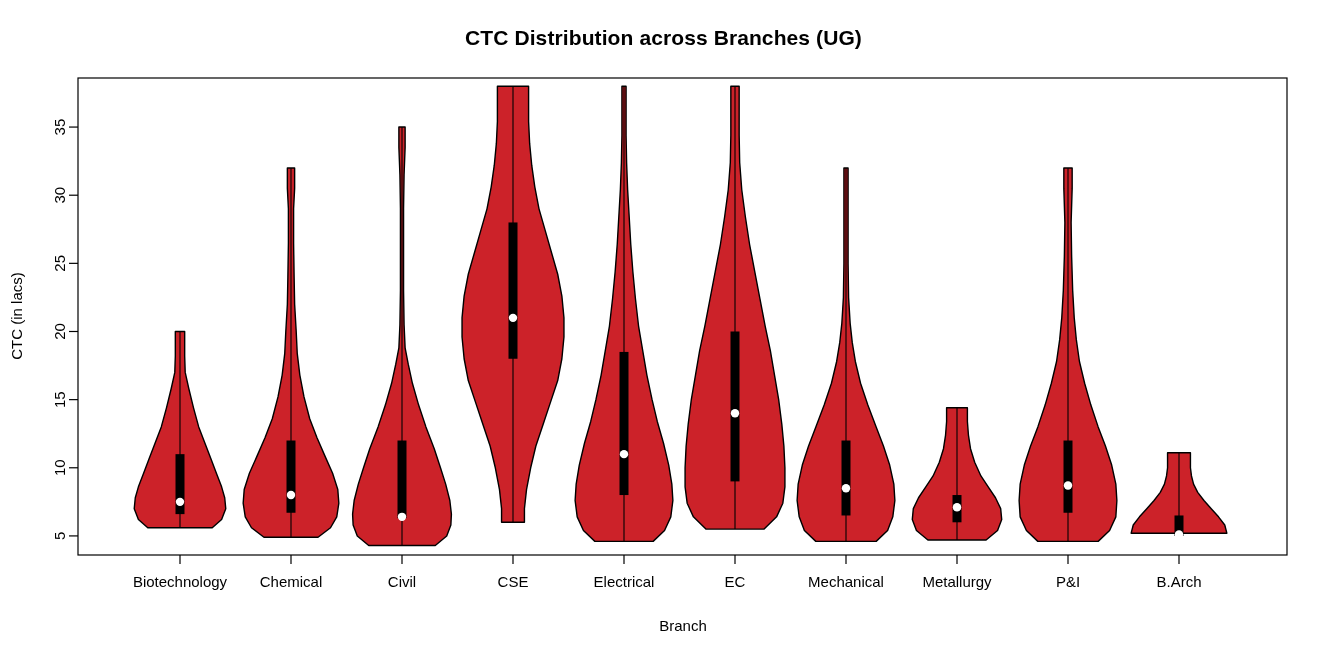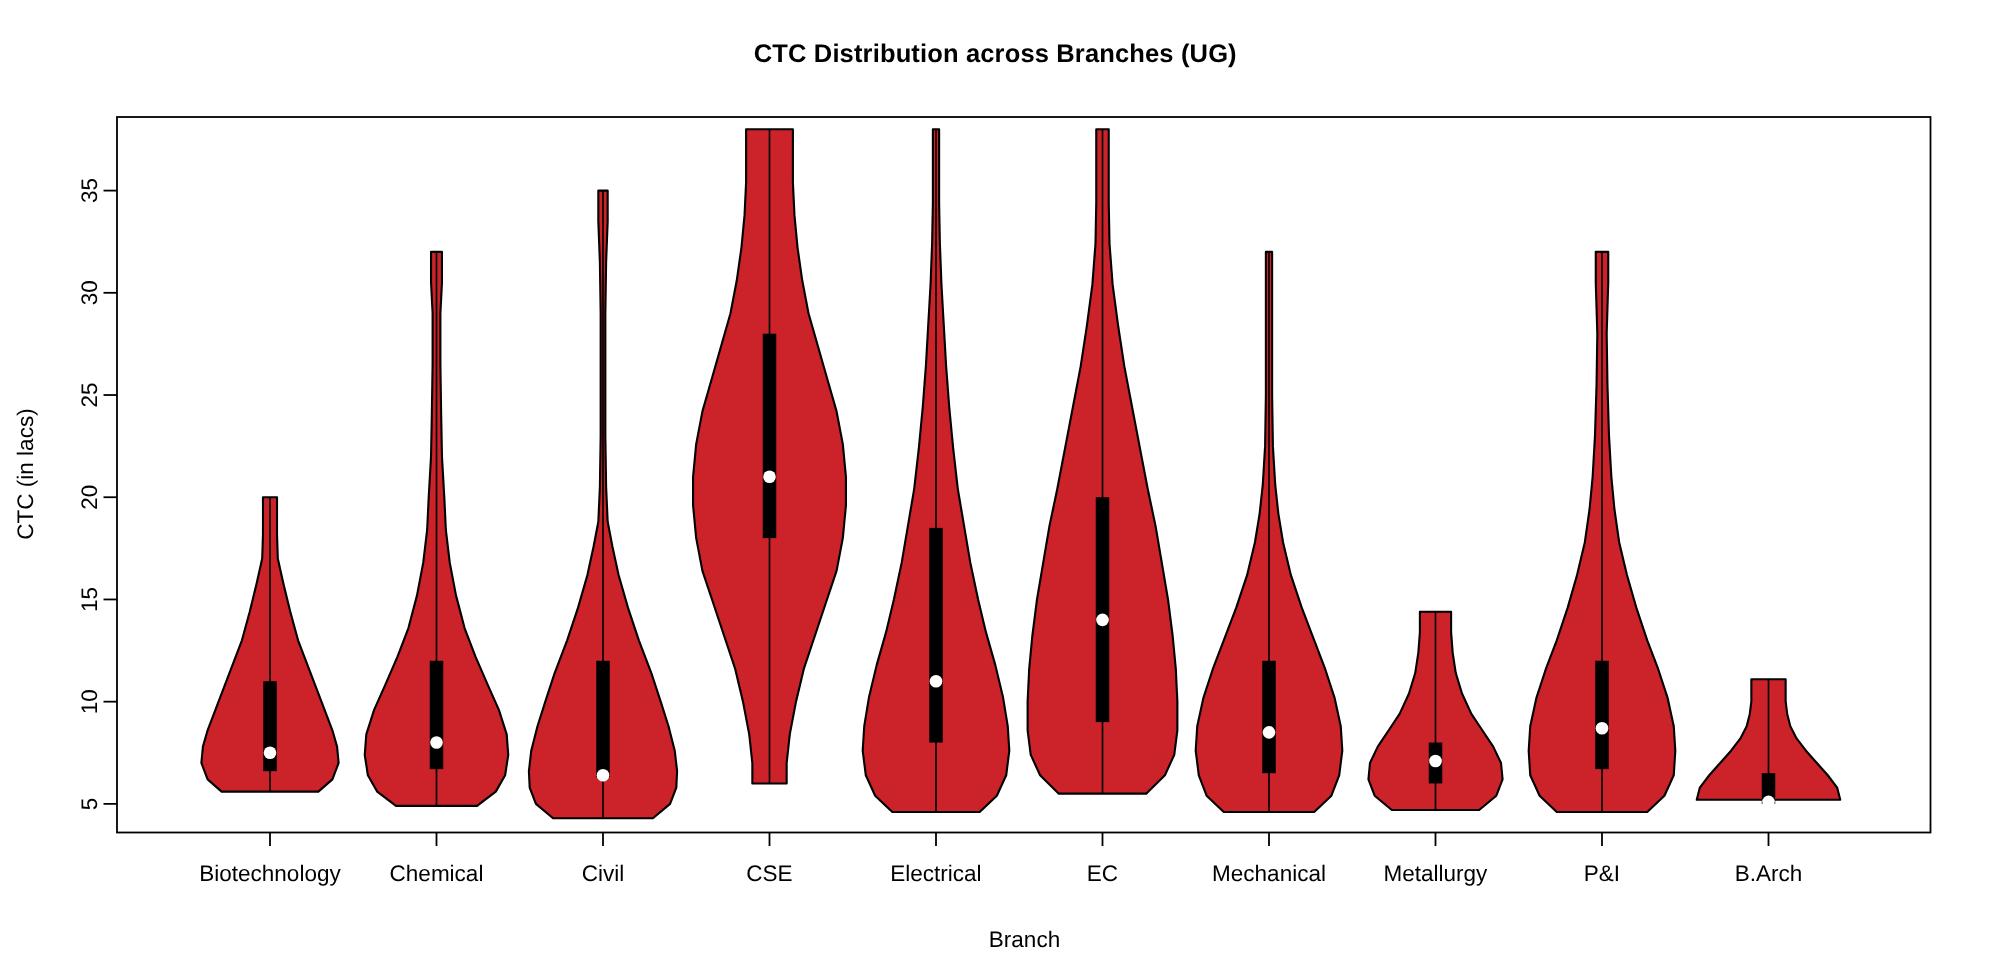--- a/index.html
+++ b/index.html
@@ -18,21 +18,21 @@
     height: 653px;
     background: #ffffff;
     overflow: hidden;
   }
   #chart-title {
     position: absolute;
     left: 0;
     top: 26px;
     width: 1327px;
     text-align: center;
-    font-size: 17px;
+    font-size: 21px;
     font-weight: bold;
     letter-spacing: 0.1px;
     color: #000000;
   }
   #plot-svg {
     position: absolute;
     left: 0;
     top: 0;
   }
   .axis-title {

